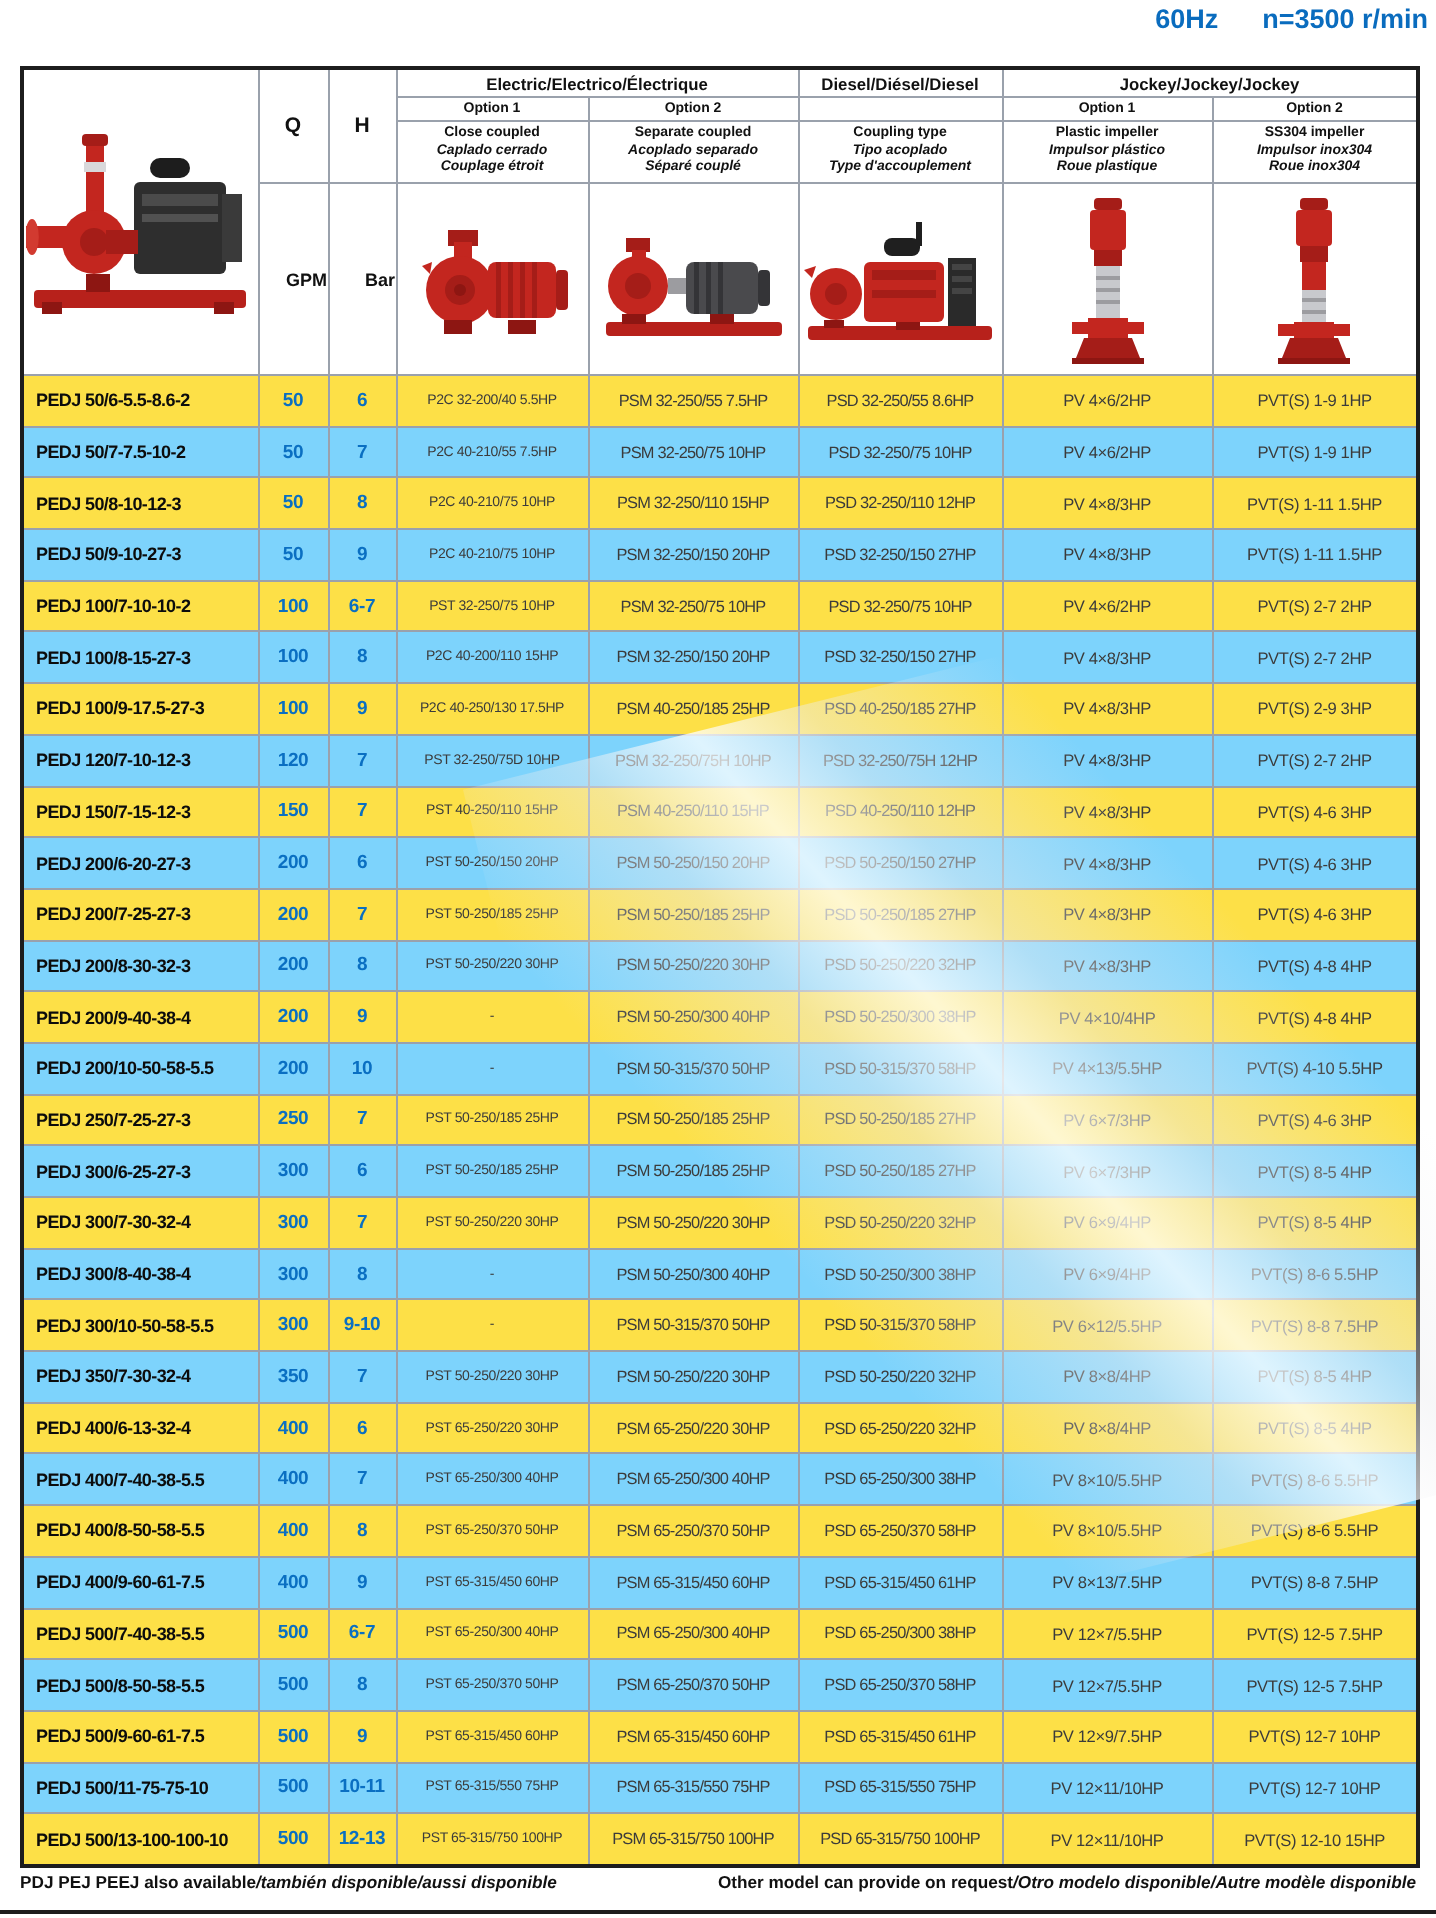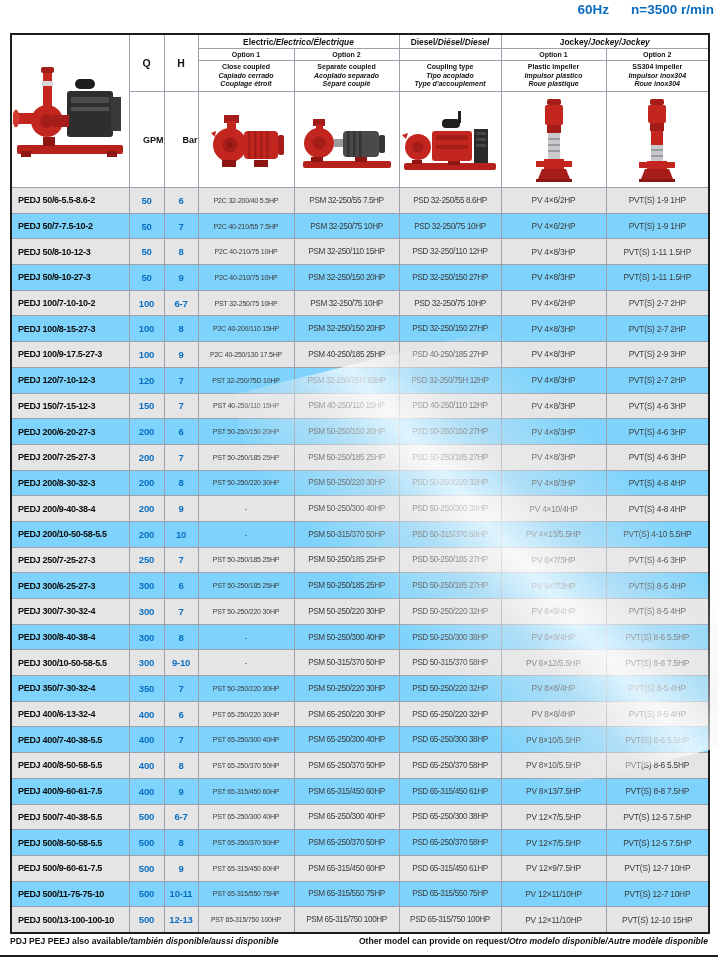--- a/index.html
+++ b/index.html
@@ -15,32 +15,32 @@
   .freq .gap{display:inline-block;width:22px;}
   
   table.spec{
     position:absolute;left:10px;top:33px;width:698px;
     border-collapse:collapse;table-layout:fixed;
     border:2px solid #1d1d1d;
   }
   table.spec td{border:1px solid #9aa1ac;padding:0;overflow:hidden;vertical-align:middle;}
   
   td.grp-title{height:13px;text-align:center;font-size:8.4px;font-weight:bold;color:#111;}
-  td.grp-title .alt{font-style:italic;}
+  td.grp-title .alt{}
   td.opt{height:11px;text-align:center;font-size:7px;font-weight:bold;color:#111;}
   td.desc{height:30px;text-align:center;font-size:7px;line-height:1.2;color:#111;}
   td.desc .en{font-weight:bold;}
   td.desc .alt{font-weight:bold;font-style:italic;}
   td.qh{ text-align:center;font-size:10.5px;font-weight:bold;color:#111;}
   td.unit{text-align:right;font-size:9px;font-weight:bold;color:#111;height:95px;}
   td.imgcell{height:95px;text-align:center;vertical-align:middle;}
   td.photocell{vertical-align:bottom;text-align:center;}
   
   tbody.data td{height:24.7px;white-space:nowrap;}
-  tbody.data tr.odd{background:#e5e5e5;}
+  tbody.data tr.odd{background:#fde047;}
   tbody.data tr.even{background:#7dd3fc;}
   .c-model{text-align:left;padding-left:6px !important;font-weight:bold;font-size:9px;letter-spacing:-0.3px;color:#0c0c0c;}
   .c-q,.c-h{text-align:center;font-weight:bold;font-size:9.5px;color:#0a6fc2;letter-spacing:-0.2px;}
   .c-e1{text-align:center;font-size:7px;color:#3b3b3b;letter-spacing:-0.2px;}
   .c-e2,.c-d{text-align:center;font-size:8.2px;color:#3b3b3b;letter-spacing:-0.4px;}
   .c-j1,.c-j2{text-align:center;font-size:8.3px;color:#3b3b3b;letter-spacing:-0.2px;}
   
   .footer{position:absolute;top:936px;left:10px;width:698px;font-size:8.6px;color:#111;}
   .footer .fmain{font-weight:bold;}
   .footer .falt{font-weight:bold;font-style:italic;}

